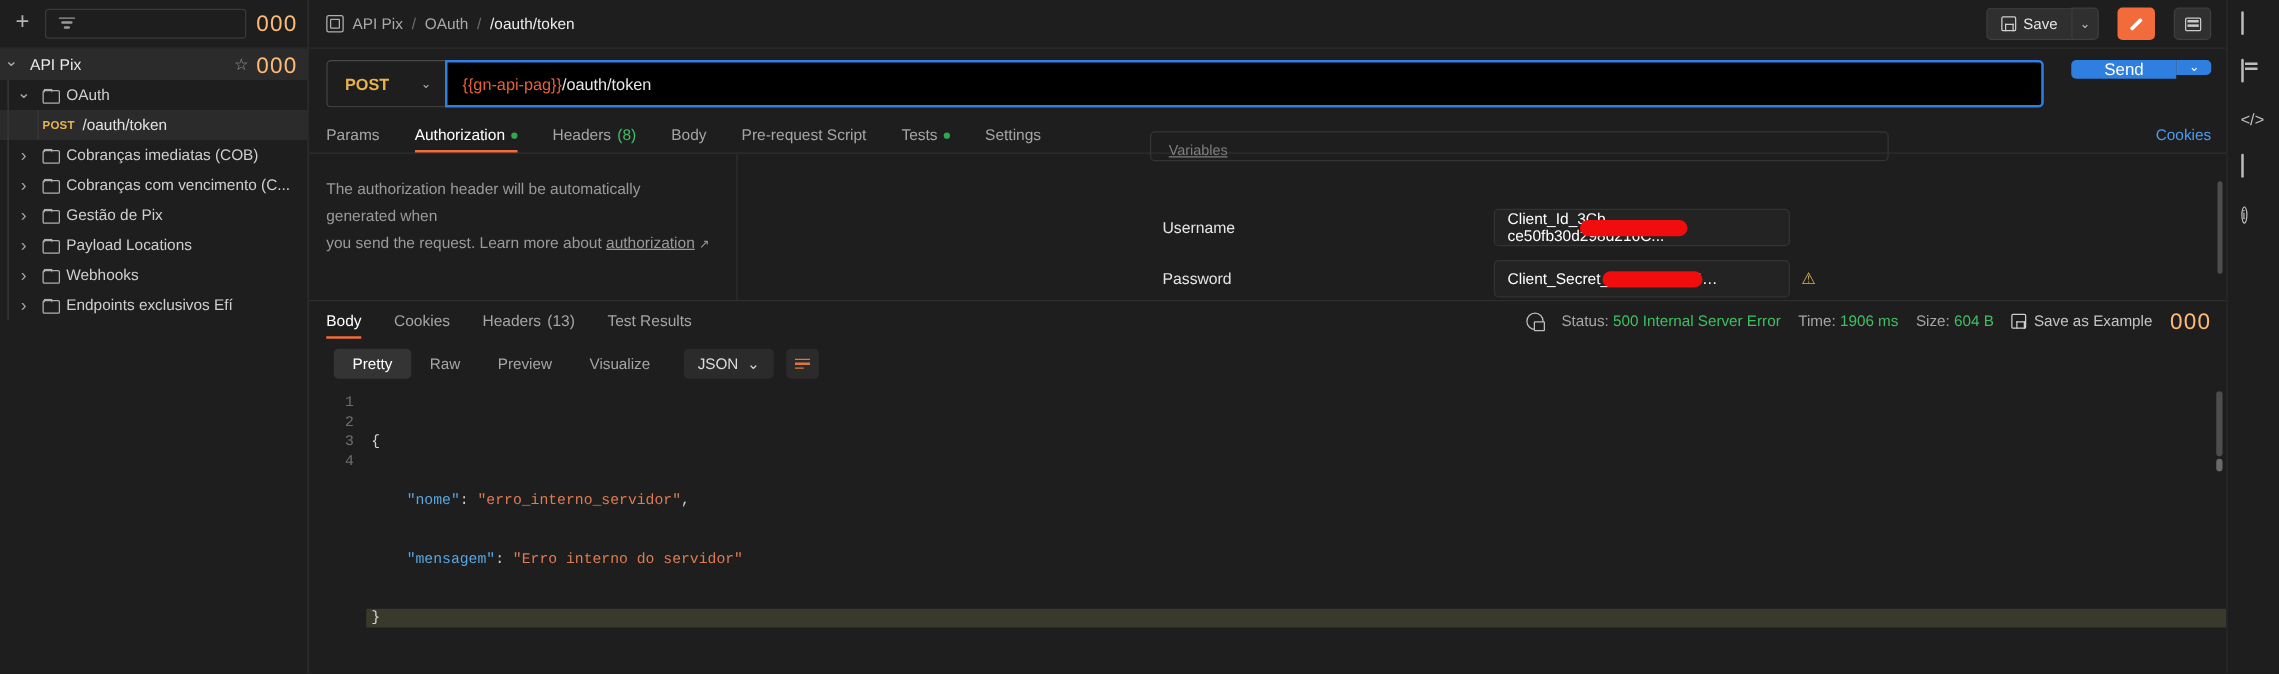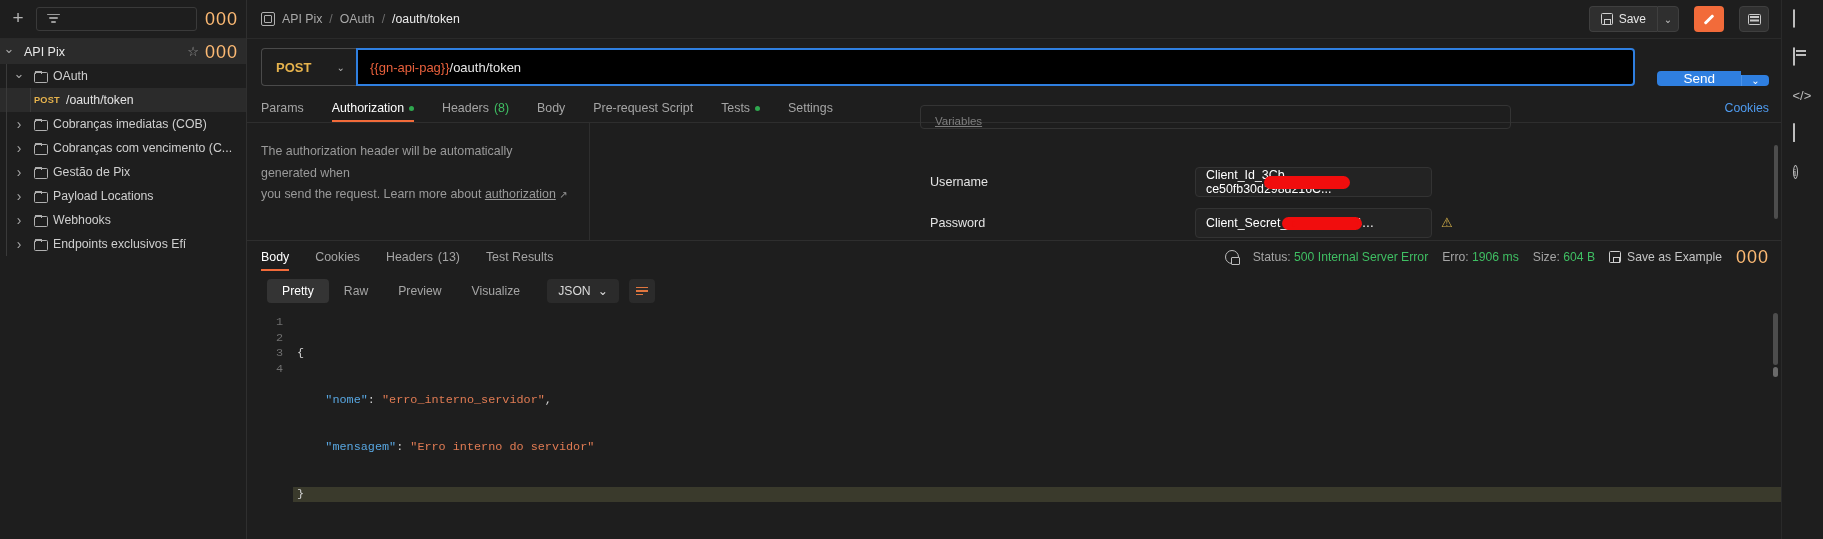--- a/index.html
+++ b/index.html
@@ -177,21 +177,21 @@
   .url-input {
     flex: 1; height: 38px;
     background: #000000; border: 2px solid #2f7fe0;
     border-radius: 0 4px 4px 0;
     display: flex; align-items: center; padding: 0 12px;
     font-size: 13px; overflow: hidden; white-space: nowrap;
     margin-left: -10px;
   }
   .url-var { color: #e8603c; }
   .url-path { color: #e8e8e8; }
-  .send-group { display: flex; align-items: flex-end; height: 38px; margin-left: 12px; }
+  .send-group { display: flex; align-items: flex-start; height: 38px; margin-left: 12px; }
   .send-btn {
     background: #2f7fe0; color: #fff; font-size: 13.5px;
     border-radius: 4px 0 0 4px; padding: 0 26px;
     display: flex; align-items: center; cursor: pointer;
   }
   .send-caret {
     background: #2f7fe0; color: #fff; width: 28px;
     border-radius: 0 4px 4px 0; border-left: 1px solid #4a93ea;
     display: flex; align-items: center; justify-content: center;
     font-size: 10px; cursor: pointer;
@@ -571,21 +571,21 @@
         <span>Test Results</span>
       </div>
 
       <div class="resp-meta">
         <span class="globe"></span>
         <span>
           <span class="meta-key">Status:</span>
           <span class="meta-val">500 Internal Server Error</span>
         </span>
         <span>
-          <span class="meta-key">Erro:</span>
+          <span class="meta-key">Time:</span>
           <span class="meta-val">1906 ms</span>
         </span>
         <span>
           <span class="meta-key">Size:</span>
           <span class="meta-val">604 B</span>
         </span>
         <span class="save-example">
           <span class="save-icon"></span>
           <span>Save as Example</span>
         </span>

